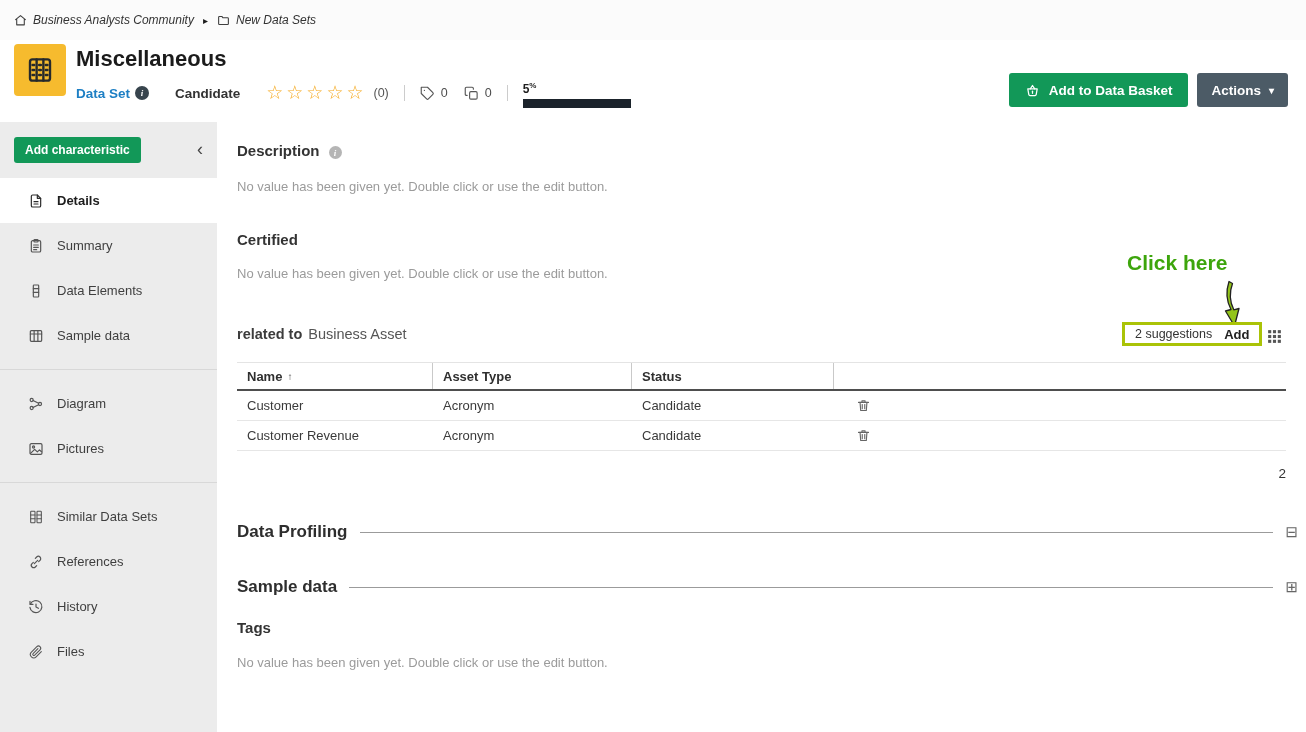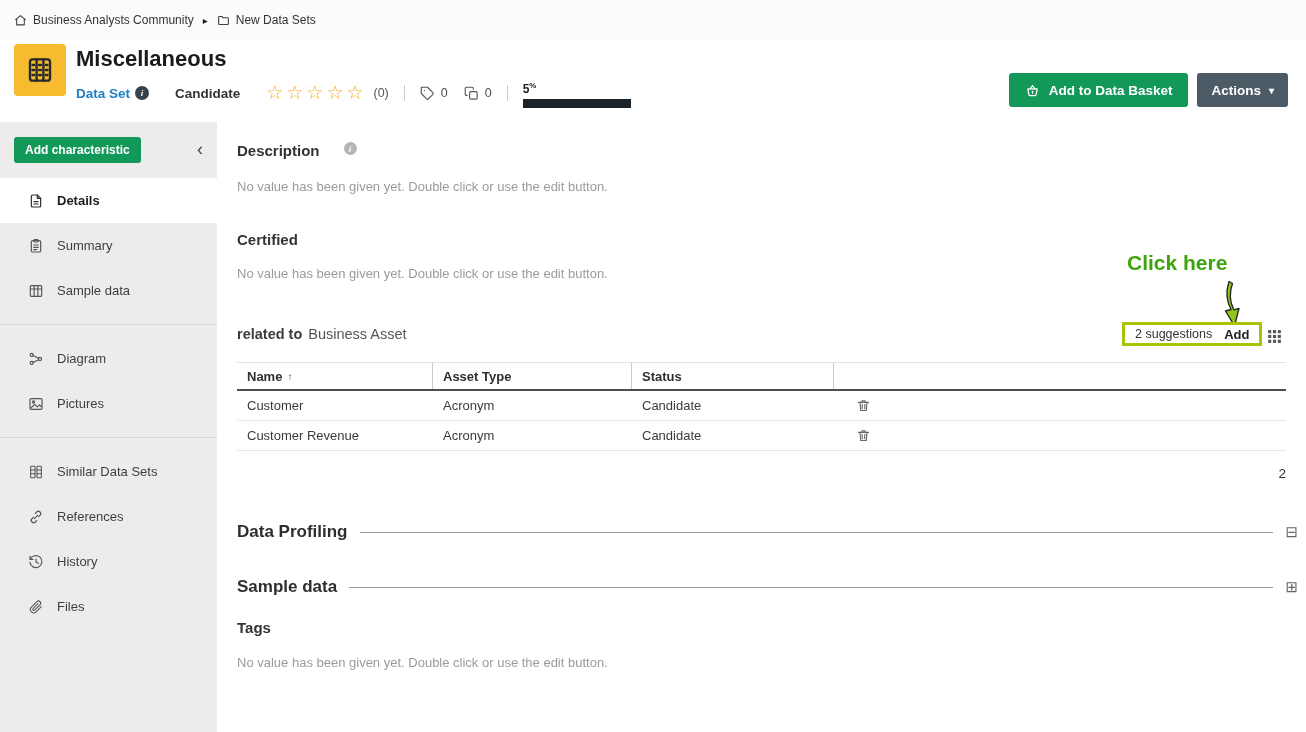--- a/index.html
+++ b/index.html
@@ -4,21 +4,21 @@
 <style>
   * { box-sizing: border-box; }
   html,body { margin:0; padding:0; background:#e9e9e9; }
   .screen { position:relative; width:1306px; height:732px; background:#fff;
             font-family:"Liberation Sans", sans-serif; overflow:hidden; }
   .st { fill:none; stroke:currentColor; stroke-width:1.8; stroke-linecap:round; stroke-linejoin:round; }
 
   
   .topbar { position:absolute; left:0; top:0; width:100%; height:40px; background:#fbfbfb;
             display:flex; align-items:center; padding-left:14px; font-size:12px; color:#333; }
-  .crumb { display:flex; align-items:center; gap:6px; cursor:pointer; }
+  .crumb { display:flex; align-items:center; gap:6px; cursor:pointer;font-style:italic; }
   .crumb-icon { color:#3f3f3f; display:flex; }
   .crumb-sep { margin:0 9px; font-size:10px; color:#1d1d1d; }
 
   
   .header { position:absolute; left:0; top:40px; width:100%; height:82px; background:#fff; }
   .asset-icon { position:absolute; left:14px; top:4px; width:52px; height:52px;
                 background:var(--asset-icon-bg,#f6bb2e); border-radius:4px;
                 display:flex; align-items:center; justify-content:center; color:#26292b; }
   .page-title { position:absolute; left:76px; top:6px; font-size:22px; font-weight:bold; color:#1b1b1b; }
   .meta-row { position:absolute; left:76px; top:40px; display:flex; align-items:center; height:26px; }
@@ -54,21 +54,21 @@
   .nav-item { height:45px; display:flex; align-items:center; padding-left:28px; gap:13px;
               color:#3f3f3f; font-size:13px; cursor:pointer; }
   .nav-item .nav-icon { color:#565656; display:flex; }
   .nav-item.active { background:#fff; color:#1d1d1d; font-weight:bold; }
   .nav-item.active .nav-icon { color:#2c2c2c; }
   .nav-divider { height:1px; background:#d8d8d8; margin:11px 0; }
 
   
   .main { position:absolute; left:217px; top:122px; right:0; bottom:0; background:#fff; }
   .h-sec { position:absolute; font-size:15px; font-weight:bold; color:#333;
-           display:flex; align-items:flex-start; gap:19px; }
+           display:flex; align-items:flex-end; gap:4px; }
   .empty-text { position:absolute; font-size:13px; color:#9b9b9b; cursor:pointer; }
   .click-here { position:absolute; left:910px; top:129px; font-size:21px; font-weight:bold;
                 color:var(--click-here,#3da50c); }
   .anno-arrow { position:absolute; left:1002px; top:158px; }
   .rel-heading { position:absolute; left:20px; top:204px; font-size:14.5px; color:#555; }
   .rel-heading .rel-prefix { color:#3c3c3c; font-weight:bold; margin-right:6px; }
   .suggest-box { position:absolute; left:905px; top:200px; height:24px;
                  border:3px solid var(--highlight-border,#aac307); background:#fff;
                  display:flex; align-items:center; padding:0 10px; gap:12px; }
   .suggest-count { font-size:12.5px; color:#333; cursor:pointer; }
@@ -213,20 +213,30 @@
               <line x1="8.5" y1="10.5" x2="15.5" y2="10.5"></line>
               <line x1="8.5" y1="14" x2="15.5" y2="14"></line>
               <line x1="8.5" y1="17.5" x2="13" y2="17.5"></line>
             </svg>
         </span>
         <span class="nav-label">Summary</span>
       </div>
       <div class="nav-item">
         <span class="nav-icon">
           <svg class="st" viewBox="0 0 24 24" width="16" height="16">
+              <rect x="8" y="3" width="8" height="18" rx="1"></rect>
+              <line x1="8" y1="8.5" x2="16" y2="8.5"></line>
+              <line x1="8" y1="14" x2="16" y2="14"></line>
+            </svg>
+        </span>
+        <span class="nav-label">Data Elements</span>
+      </div>
+      <div class="nav-item">
+        <span class="nav-icon">
+          <svg class="st" viewBox="0 0 24 24" width="16" height="16">
               <rect x="3.5" y="4" width="17" height="16" rx="1.5"></rect>
               <line x1="3.5" y1="9" x2="20.5" y2="9"></line>
               <line x1="9.2" y1="4" x2="9.2" y2="20"></line>
               <line x1="14.8" y1="4" x2="14.8" y2="20"></line>
             </svg>
         </span>
         <span class="nav-label">Sample data</span>
       </div>
 
       <div class="nav-divider"></div>

